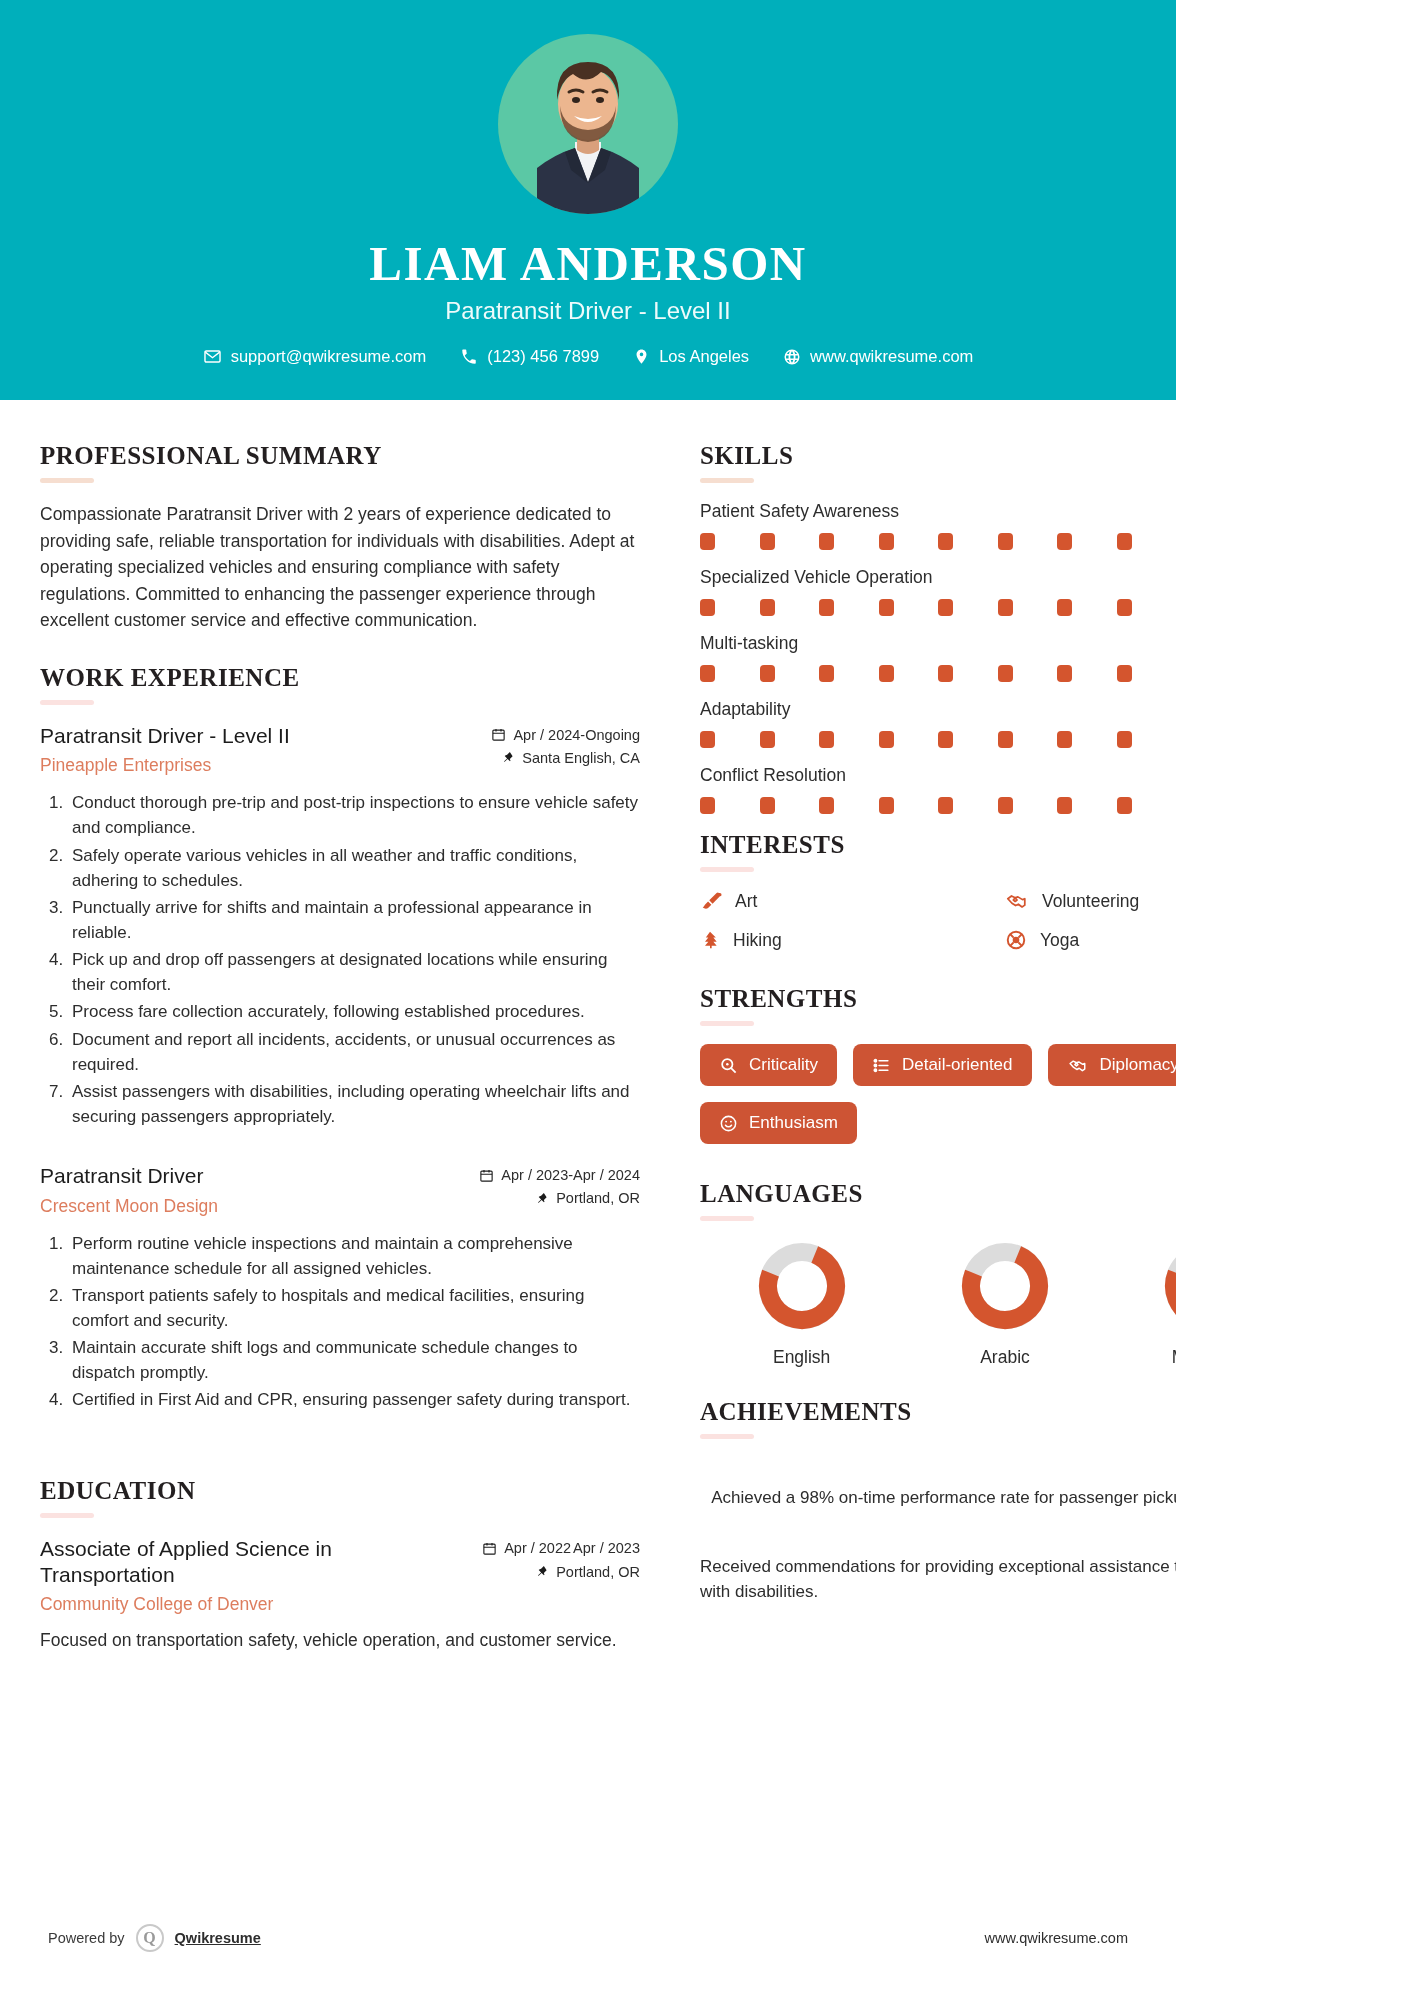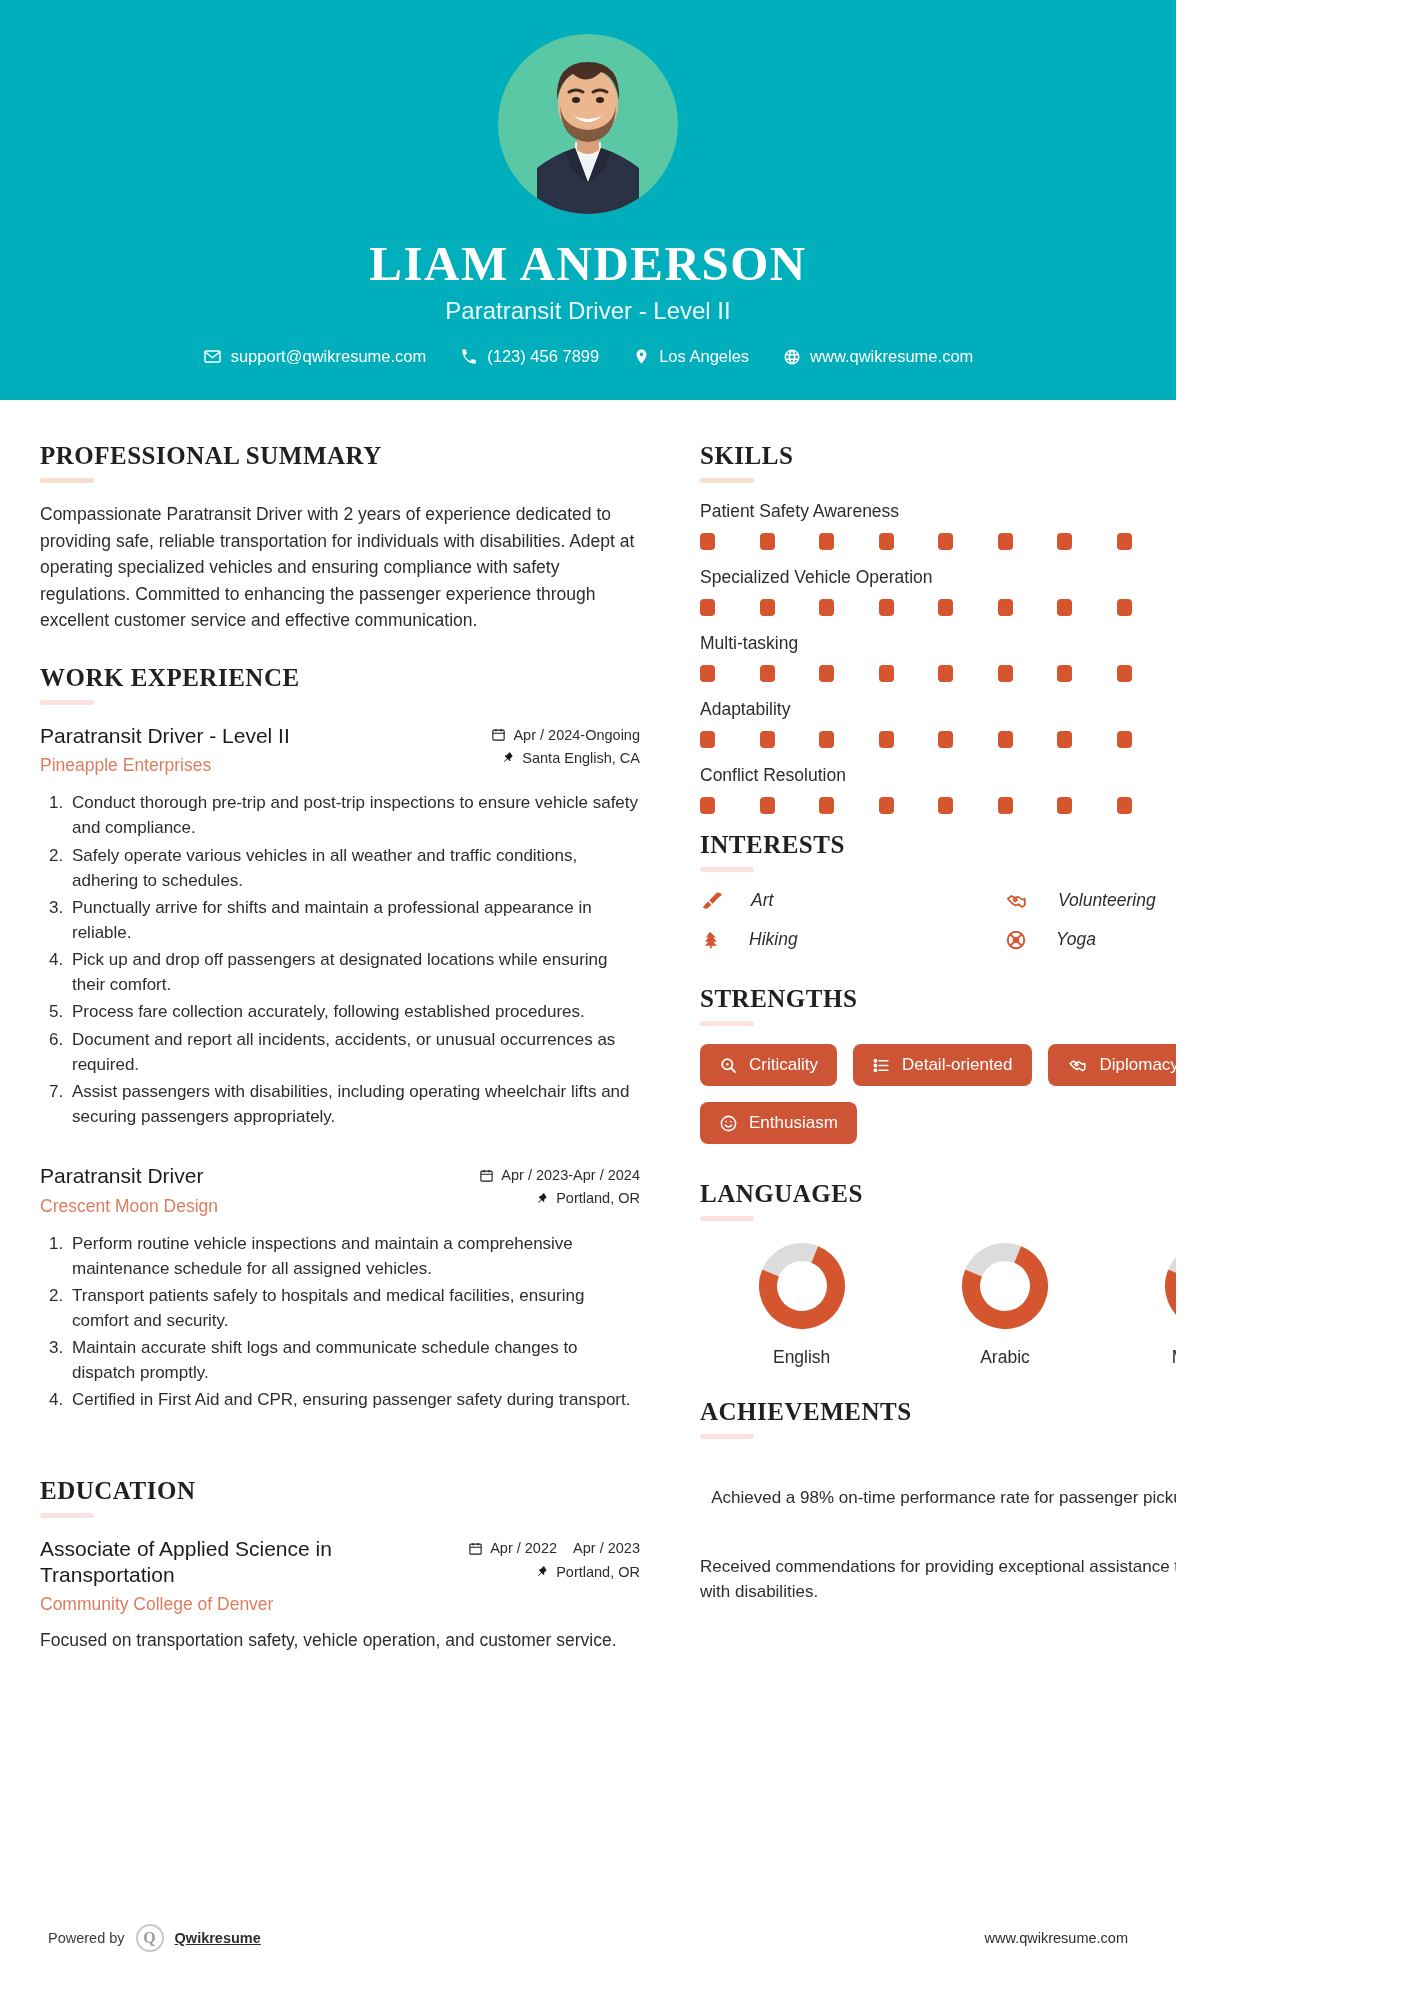--- a/index.html
+++ b/index.html
@@ -137,21 +137,21 @@
   }
   .meta-line {
     display: flex;
     align-items: center;
     justify-content: flex-end;
     gap: 7px;
     white-space: nowrap;
     margin-bottom: 7px;
   }
   .meta-line svg { display: block; flex: 0 0 auto; }
-  .dates-split { display: flex; gap: 16px; text-align: left; }
+  .dates-split { display: flex; gap: 2px; text-align: left; }
   .dates-split .d { line-height: 1.2; }
 
   ol.bullets {
     margin: 14px 0 0 0;
     padding-left: 28px;
     font-size: 17px;
     line-height: 1.48;
     color: #2d2d2d;
   }
   ol.bullets li { margin-bottom: 2px; padding-left: 4px; }
@@ -190,25 +190,24 @@
 
   
   .interests-grid {
     display: grid;
     grid-template-columns: 1fr 1fr;
     row-gap: 17px;
     margin-bottom: 4px;
   }
   .interest {
     display: flex;
-    align-items: flex-start;
-    gap: 29px;
+    align-items: flex-end;
+    gap: 13px;
     font-size: 17.5px;
     color: #2d2d2d;
-    font-style: italic;
   }
   .interest svg { display: block; }
 
   
   .strengths-grid {
     display: flex;
     flex-wrap: wrap;
     gap: 16px;
     margin-bottom: 6px;
   }

